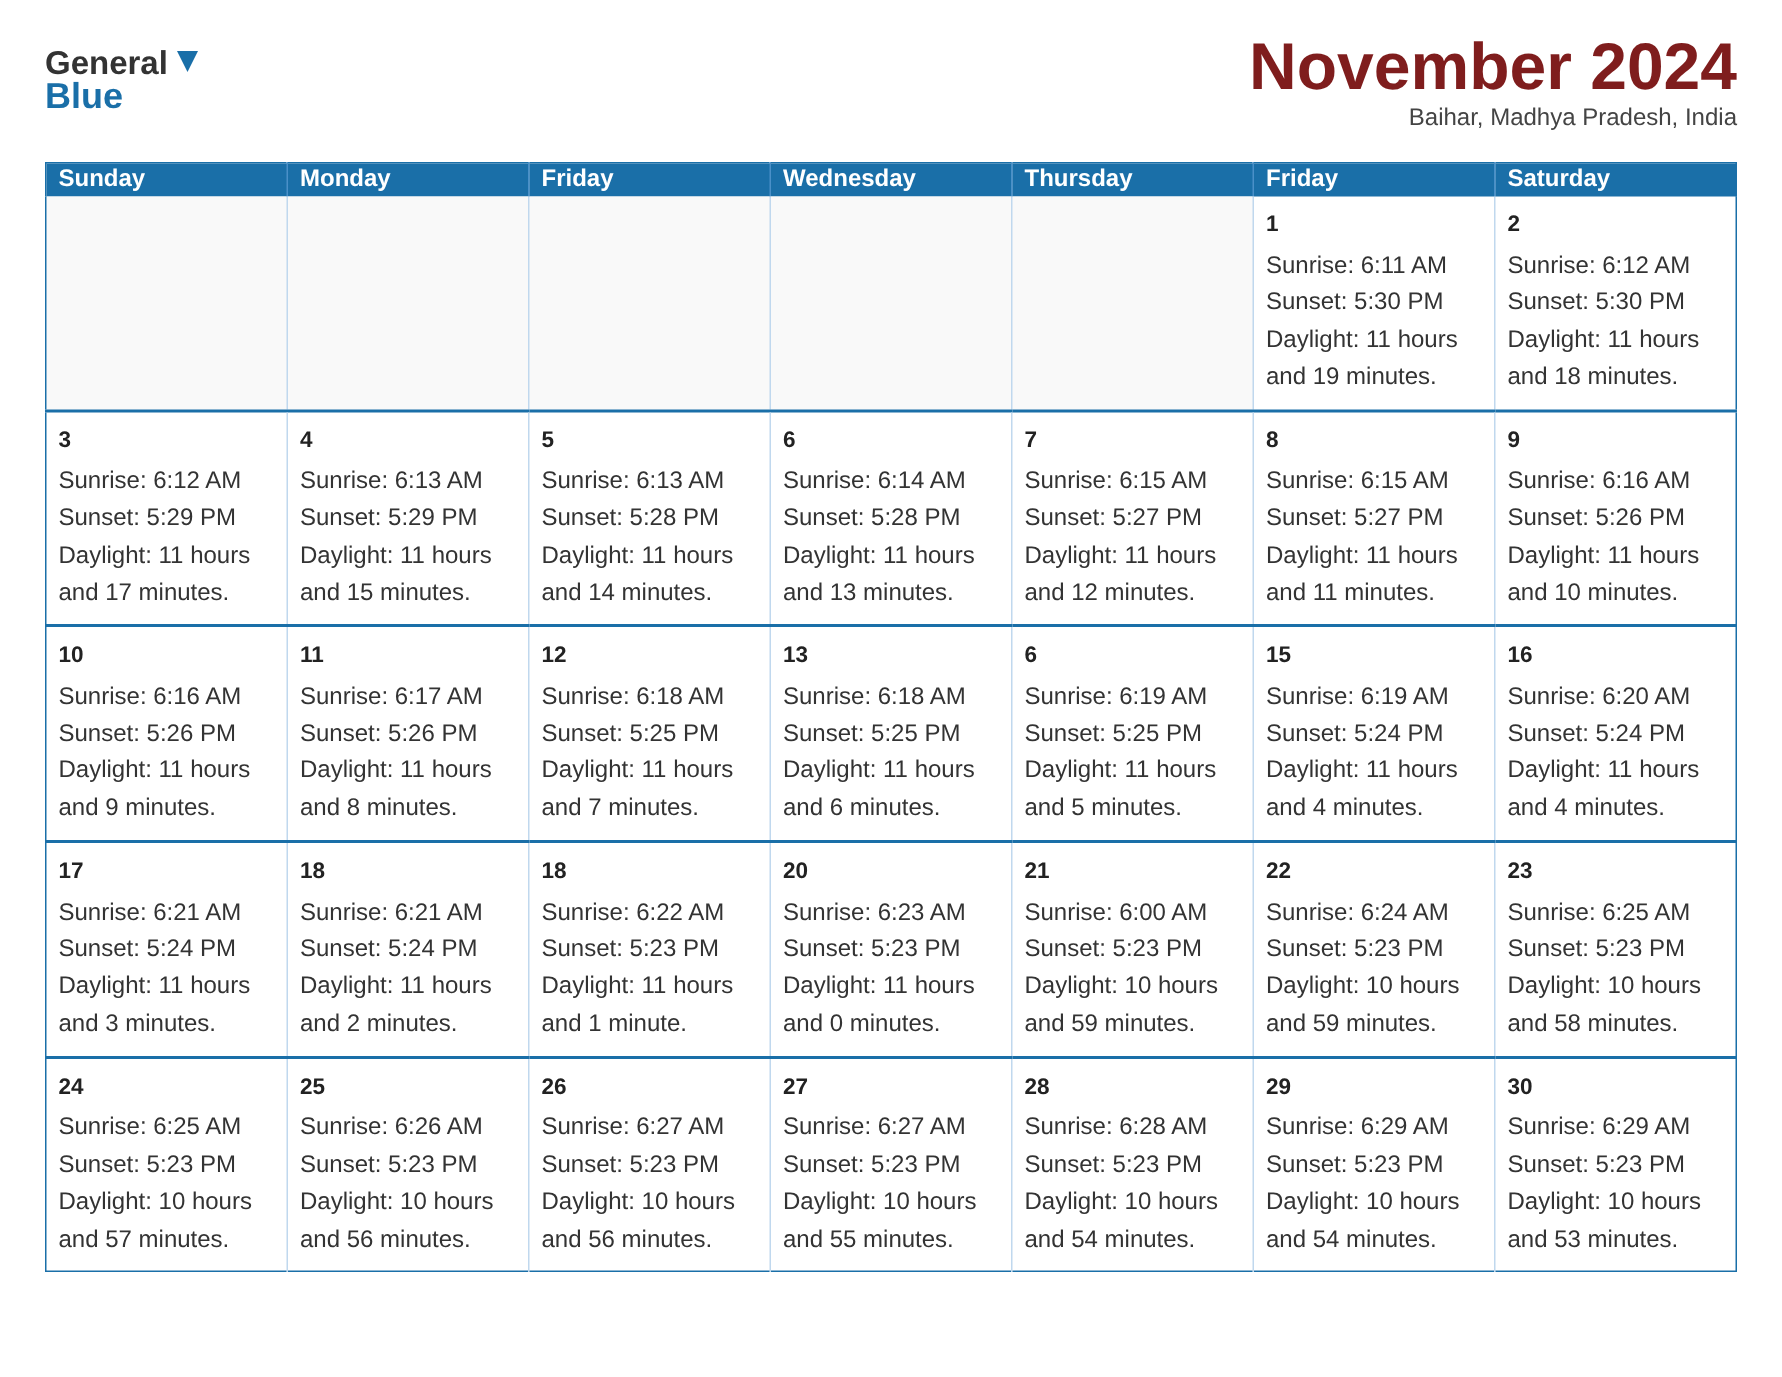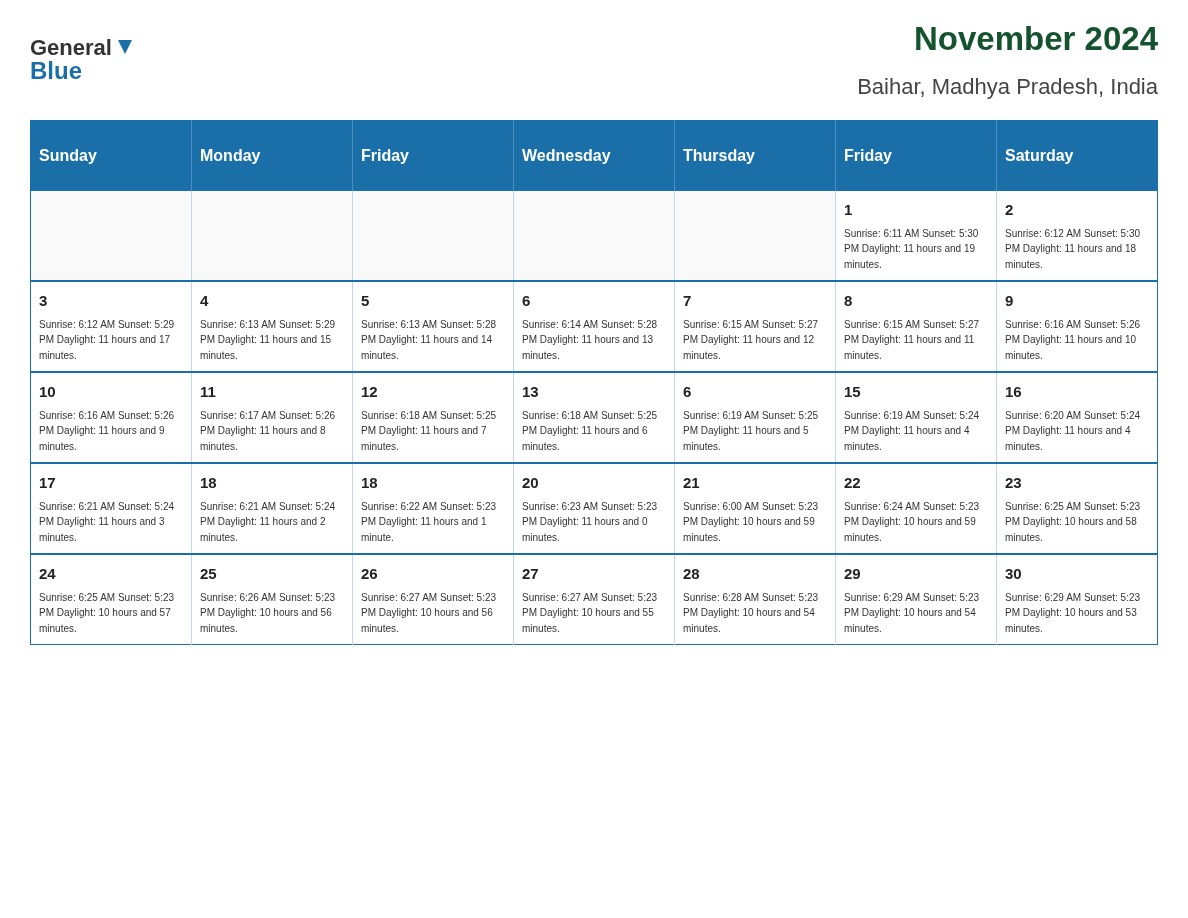--- a/index.html
+++ b/index.html
@@ -29,40 +29,40 @@
     .logo-line2 {
       color: #1a6fa8;
       font-size: 24px;
       font-weight: bold;
       margin-top: -4px;
     }
     .title-area {
       text-align: right;
     }
     .month-title {
-      font-size: 33px;
-      font-weight: bold;
-      color: #14532d;
+      font-size: 44px;
+      font-weight: bold;
+      color: #7f1d1d;
     }
     .location-title {
-      font-size: 22px;
+      font-size: 16px;
       color: #444;
-      margin-top: 16px;
+      margin-top: 0;
     }
     .calendar-table {
       width: 100%;
       border-collapse: collapse;
       border: 1px solid #1a6fa8;
     }
     .calendar-table th {
       background-color: #1a6fa8;
       color: #fff;
       font-size: 16px;
       font-weight: bold;
-      padding: 26px 8px;
+      padding: 2px 8px;
       text-align: left;
       border-right: 1px solid #4a90c8;
     }
     .calendar-table th:last-child {
       border-right: none;
     }
     .calendar-table td {
       vertical-align: top;
       padding: 8px;
       border-right: 1px solid #c0d8ee;
@@ -81,21 +81,21 @@
       margin-top: 32px;
     }
     .day-number {
       font-size: 15px;
       font-weight: bold;
       color: #222;
       display: block;
       margin-bottom: 4px;
     }
     .day-info {
-      font-size: 10px;
+      font-size: 16px;
       color: #333;
       line-height: 1.55;
     }
     .empty-cell {
       background: #f9f9f9;
     }
   </style>
 </head>
 <body>
 

